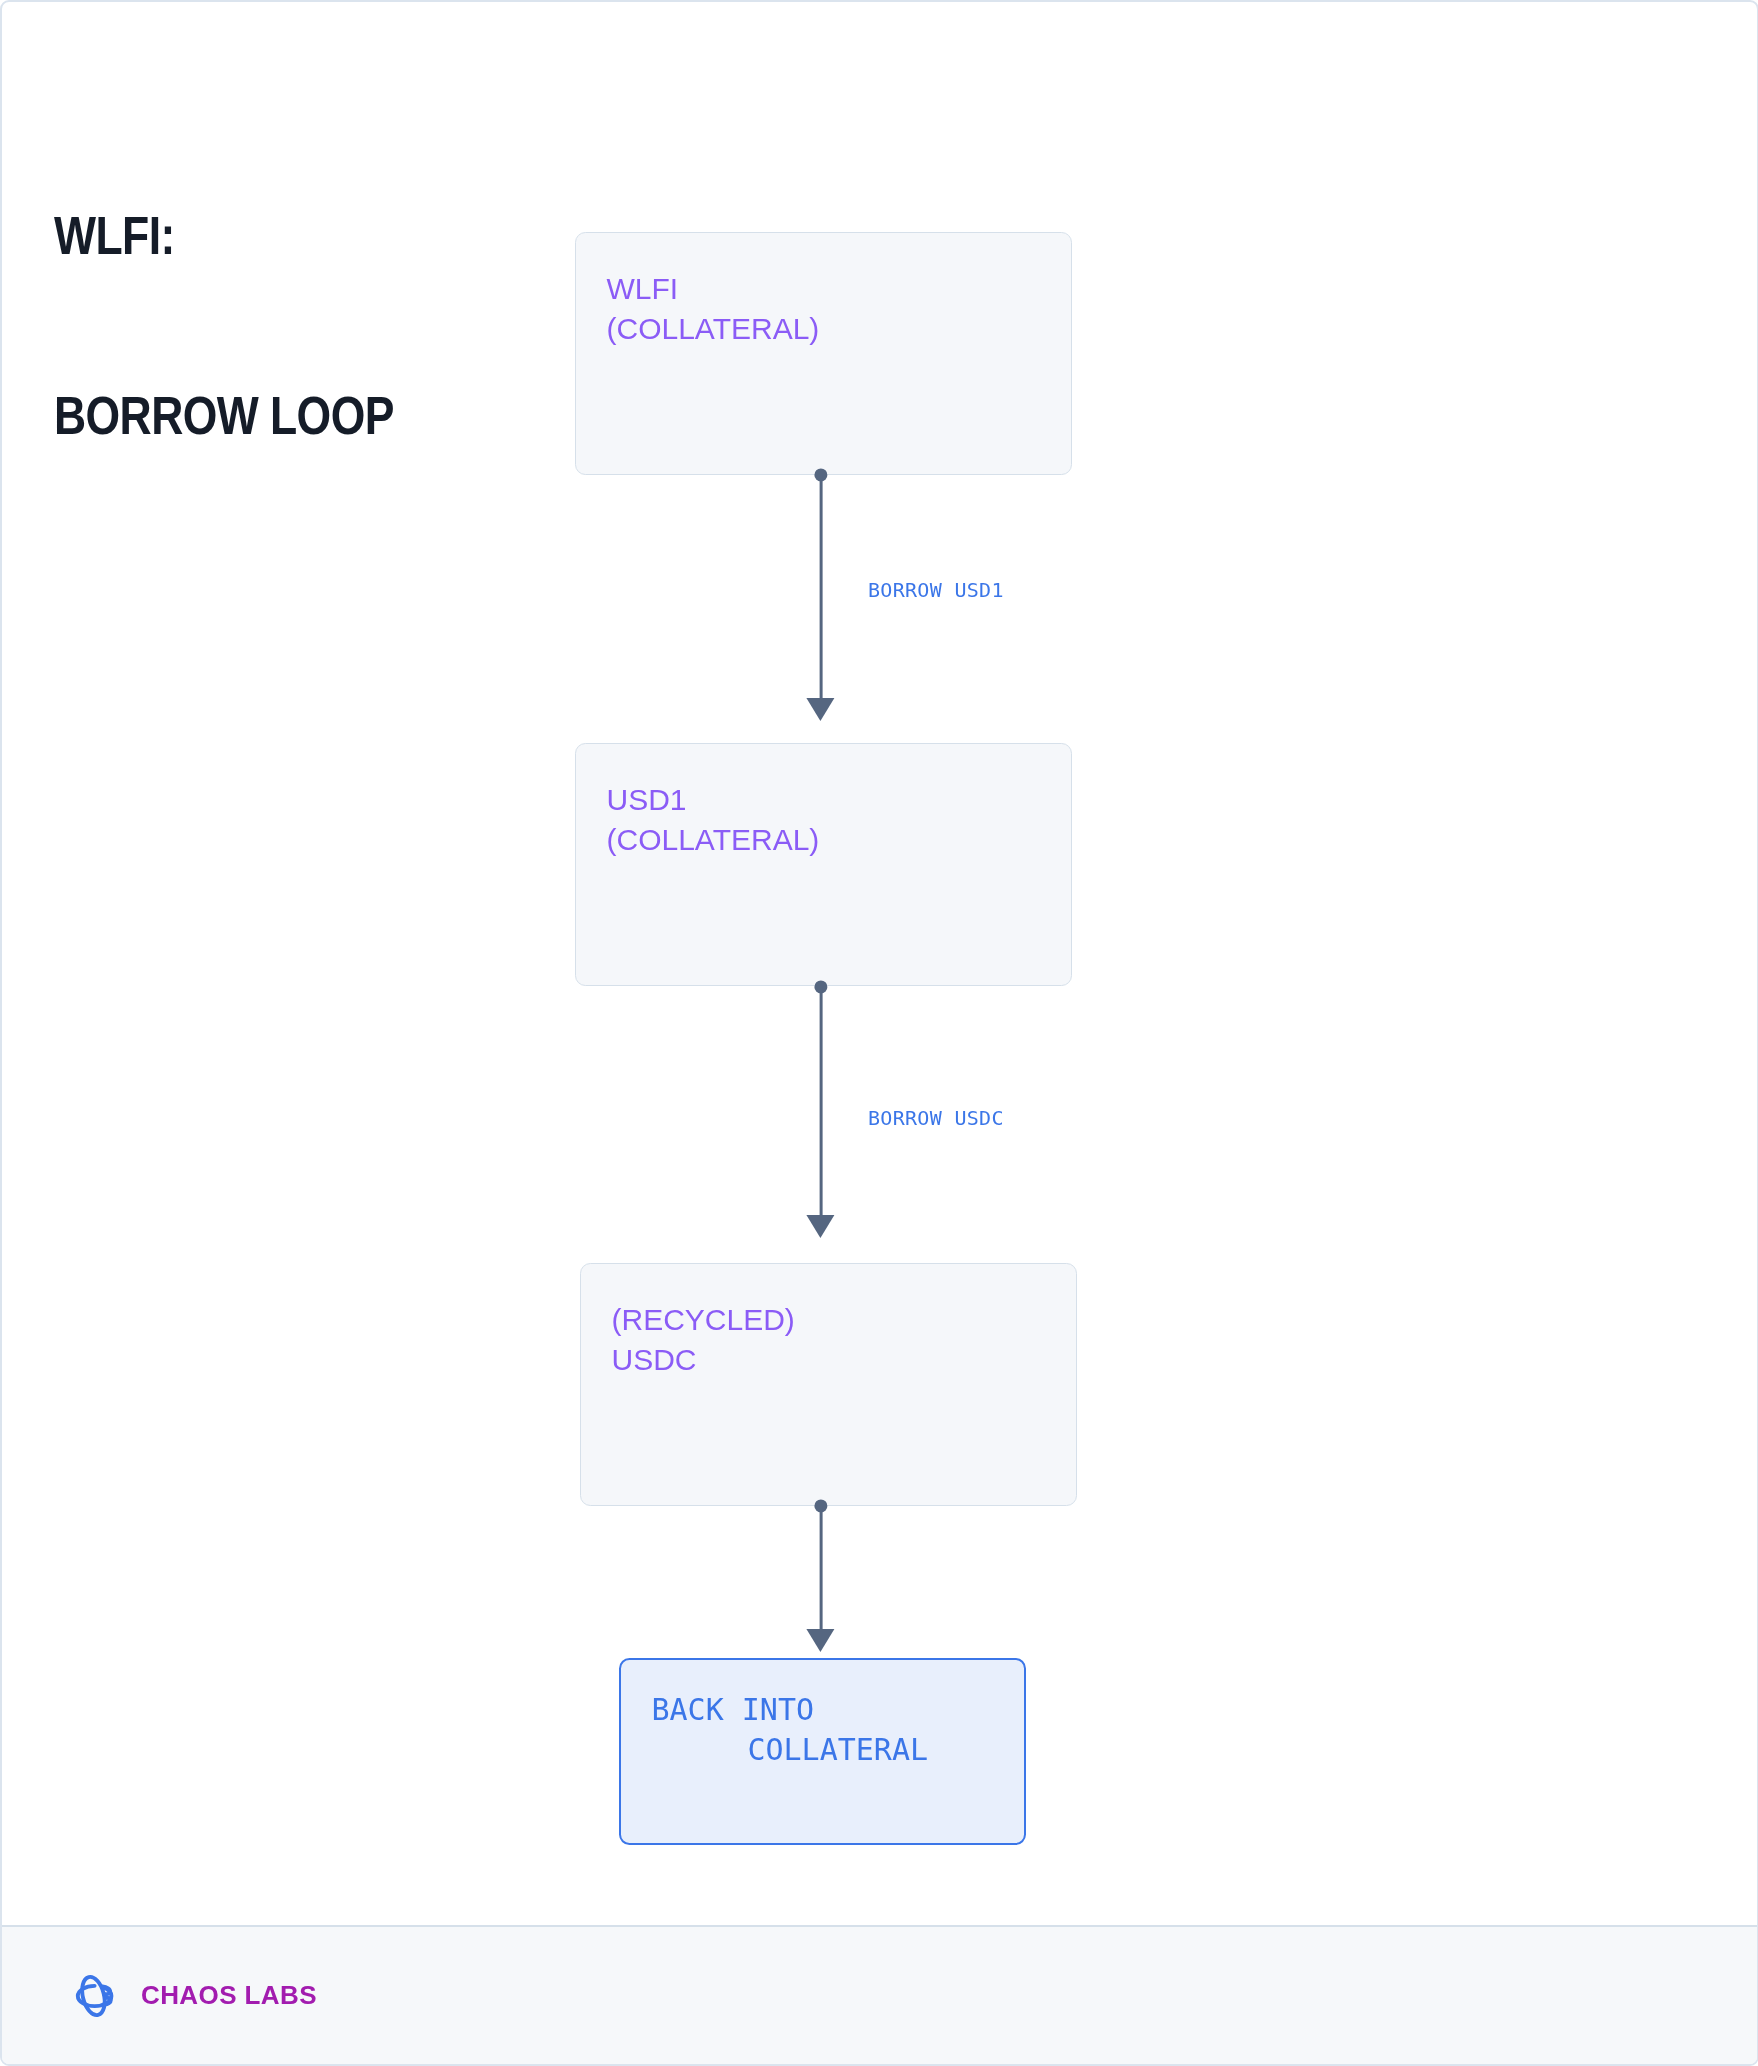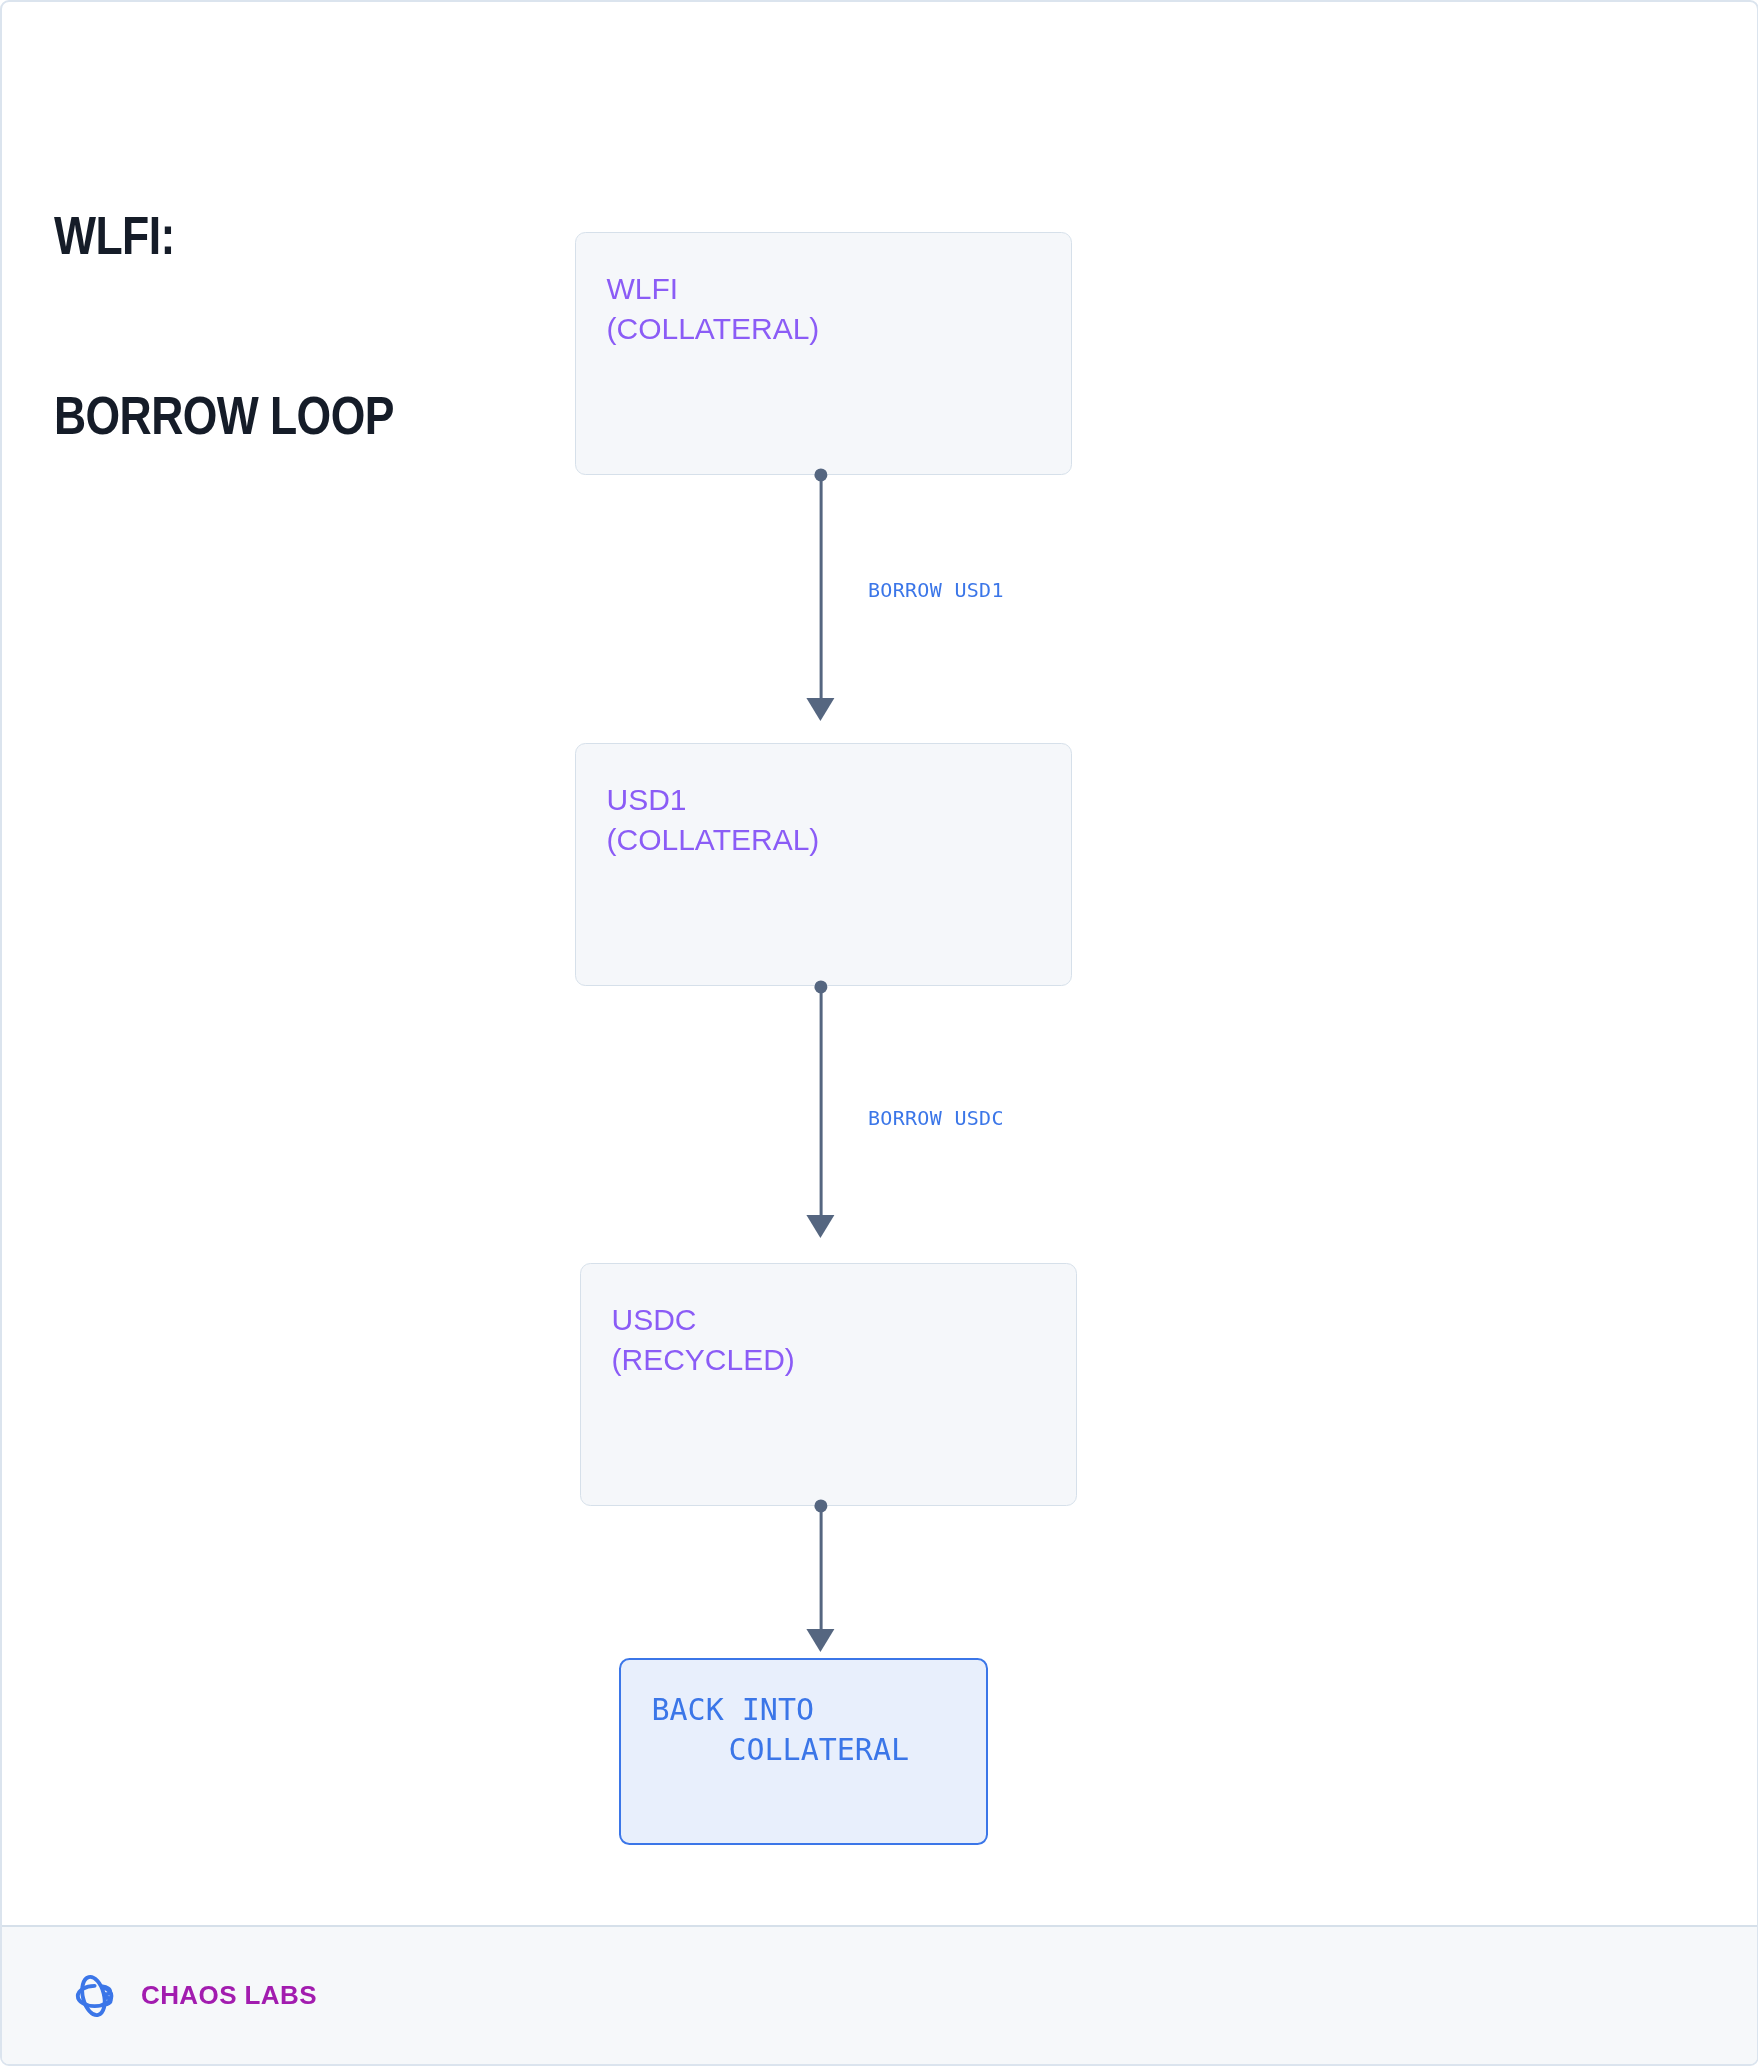--- a/index.html
+++ b/index.html
@@ -86,21 +86,21 @@
   }
   .node-accent .nline {
     display: block;
     font-family: "DejaVu Sans Mono", monospace;
     font-size: 30px;
     line-height: 1.12;
     color: #3b76e8;
     white-space: pre;
   }
   .node-accent .nline + .nline { margin-top: 6.2px; text-align: center; }
-  #node-back { left: 617px; top: 1656px; width: 369px; height: 187px; }
+  #node-back { left: 617px; top: 1656px; width: 407px; height: 187px; }
 
   
   .edge {
     position: absolute;
     left: 0;
     top: 0;
   }
   .edge-line {
     position: absolute;
     width: 2.8px;
@@ -194,22 +194,22 @@
     </div>
 
     <div class="edge">
       <div class="edge-dot" style="left:819px; top:985px;"></div>
       <div class="edge-line" style="left:819px; top:985px; height:231px;"></div>
       <div class="edge-head" style="left:819px; top:1213px;"></div>
       <div class="edge-label" style="left:866px; top:1106px;">BORROW USDC</div>
     </div>
 
     <div class="node" id="node-usdc">
+      <span class="nline">(RECYCLED)</span>
       <span class="nline">USDC</span>
-      <span class="nline">(RECYCLED)</span>
     </div>
 
     <div class="edge">
       <div class="edge-dot" style="left:819px; top:1504px;"></div>
       <div class="edge-line" style="left:819px; top:1504px; height:125px;"></div>
       <div class="edge-head" style="left:819px; top:1627px;"></div>
     </div>
 
     <div class="node-accent" id="node-back">
       <span class="nline">BACK INTO</span>

